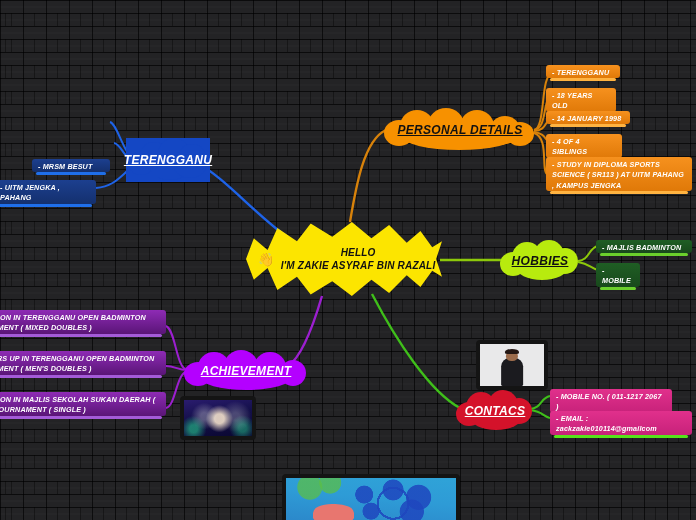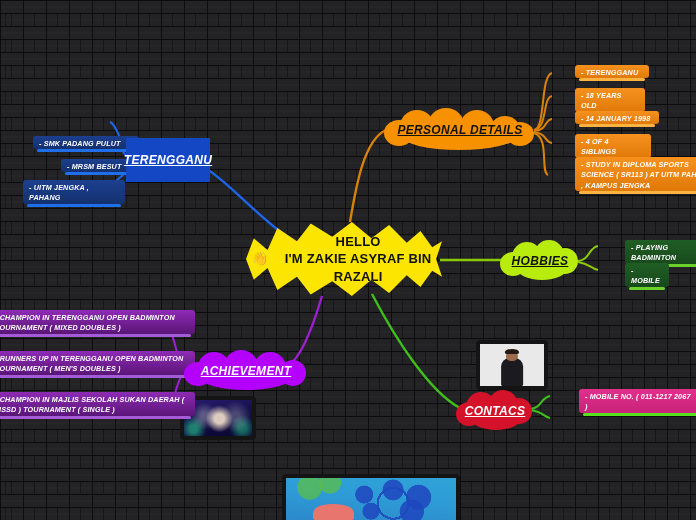--- a/index.html
+++ b/index.html
@@ -72,22 +72,23 @@
     z-index: 6;
   }
   .central-inner {
     display: flex;
     align-items: center;
     gap: 6px;
     padding-left: 6px;
   }
   .central-text {
     color: #111;
-    font-size: 13px;
+    font-size: 10px;
     font-weight: bold;
+    font-style: italic;
     line-height: 1.35;
     text-align: center;
     letter-spacing: .2px;
   }
   .wave-emoji { font-size: 13px; line-height: 1; }
 
   
   .cloud {
     display: flex;
     align-items: center;
@@ -118,21 +119,20 @@
     box-sizing: border-box;
     padding: 3px 6px 0 6px;
     font-size: 7.2px;
     font-weight: bold;
     font-style: italic;
     line-height: 1.45;
     color: #fff;
     border-radius: 3px;
     z-index: 4;
     letter-spacing: .15px;
-    margin-left: 29px;
   }
   .leaf::after {
     content: "";
     position: absolute;
     left: 4px; right: 4px;
     bottom: -3px;
     height: 3px;
     border-radius: 2px;
   }
 
@@ -264,23 +264,20 @@
       <i style="left:2px;  top:13px; width:26px; height:24px; background:#1447C4"></i>
       <i style="left:14px; top:4px;  width:28px; height:28px; background:#1447C4"></i>
       <i style="left:32px; top:0px;  width:32px; height:32px; background:#1447C4"></i>
       <i style="left:52px; top:6px;  width:28px; height:28px; background:#1447C4"></i>
       <i style="left:24px; top:16px; width:40px; height:26px; background:#1447C4"></i>
       <i style="left:48px; top:16px; width:32px; height:24px; background:#1447C4"></i>
     </div>
     <span class="cloud-label" style="color:#FFFFFF">TERENGGANU</span>
   </div>
 
-  <div class="leaf blue" style="left:4px; top:136px; width:106px;">
-    <span>- SMK PADANG PULUT</span>
-  </div>
   <div class="leaf blue" style="left:32px; top:159px; width:78px;">
     <span>- MRSM BESUT</span>
   </div>
   <div class="leaf blue" style="left:-6px; top:180px; width:102px;">
     <span>- UITM JENGKA , PAHANG</span>
   </div>
 
   <div class="node cloud" style="left:384px; top:108px; width:152px; height:44px;">
     <div class="bubbles">
       <i style="left:0px;   top:12px; width:30px; height:26px; background:#F79100"></i>
@@ -315,39 +312,42 @@
       <i style="left:0px;  top:12px; width:26px; height:24px; background:#B8EB0E"></i>
       <i style="left:12px; top:2px;  width:30px; height:30px; background:#B8EB0E"></i>
       <i style="left:34px; top:0px;  width:30px; height:30px; background:#B8EB0E"></i>
       <i style="left:52px; top:8px;  width:26px; height:26px; background:#B8EB0E"></i>
       <i style="left:16px; top:14px; width:52px; height:26px; background:#B8EB0E"></i>
     </div>
     <span class="cloud-label" style="color:#111111">HOBBIES</span>
   </div>
 
   <div class="leaf green" style="left:596px; top:240px; width:96px;">
-    <span>- PLAYING BADMINTON</span>
+    <span>- MAJLIS BADMINTON</span>
   </div>
   <div class="leaf green" style="left:596px; top:263px; width:44px;">
     <span>- MOBILE</span>
   </div>
 
   <div class="node cloud" style="left:456px; top:390px; width:78px; height:42px;">
     <div class="bubbles">
       <i style="left:0px;  top:12px; width:26px; height:24px; background:#D4122A"></i>
       <i style="left:10px; top:2px;  width:30px; height:30px; background:#D4122A"></i>
       <i style="left:32px; top:0px;  width:30px; height:30px; background:#D4122A"></i>
       <i style="left:50px; top:8px;  width:26px; height:26px; background:#D4122A"></i>
       <i style="left:14px; top:14px; width:52px; height:26px; background:#D4122A"></i>
     </div>
     <span class="cloud-label" style="color:#FFFFFF">CONTACS</span>
   </div>
 
   <div class="leaf pink" style="left:550px; top:389px; width:122px;">
     <span>- MOBILE NO. ( 011-1217 2067 )</span>
+  </div>
+  <div class="leaf pink" style="left:550px; top:411px; width:142px;">
+    <span>- EMAIL : zackzakie010114@gmailcom</span>
   </div>
 
   <div class="node cloud" style="left:184px; top:350px; width:124px; height:42px;">
     <div class="bubbles">
       <i style="left:0px;   top:12px; width:28px; height:24px; background:#B400FF"></i>
       <i style="left:14px;  top:2px;  width:32px; height:30px; background:#B400FF"></i>
       <i style="left:40px;  top:0px;  width:34px; height:32px; background:#B400FF"></i>
       <i style="left:70px;  top:2px;  width:32px; height:30px; background:#B400FF"></i>
       <i style="left:96px;  top:10px; width:26px; height:26px; background:#B400FF"></i>
       <i style="left:16px;  top:14px; width:92px; height:26px; background:#B400FF"></i>

